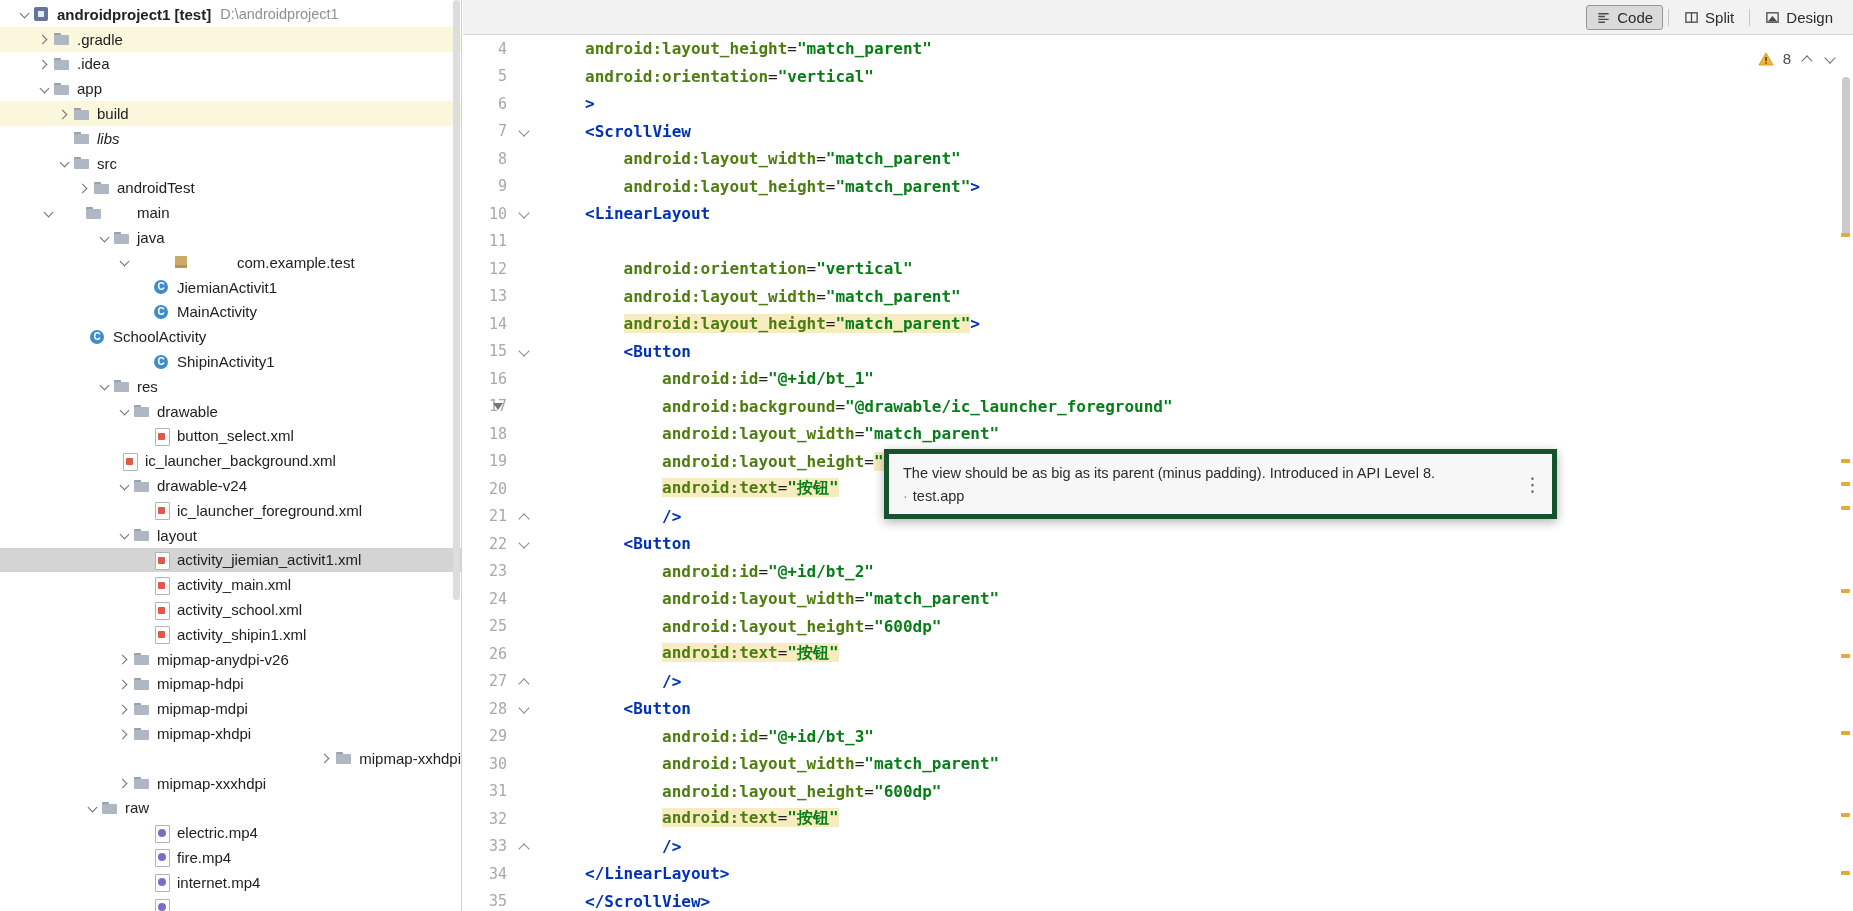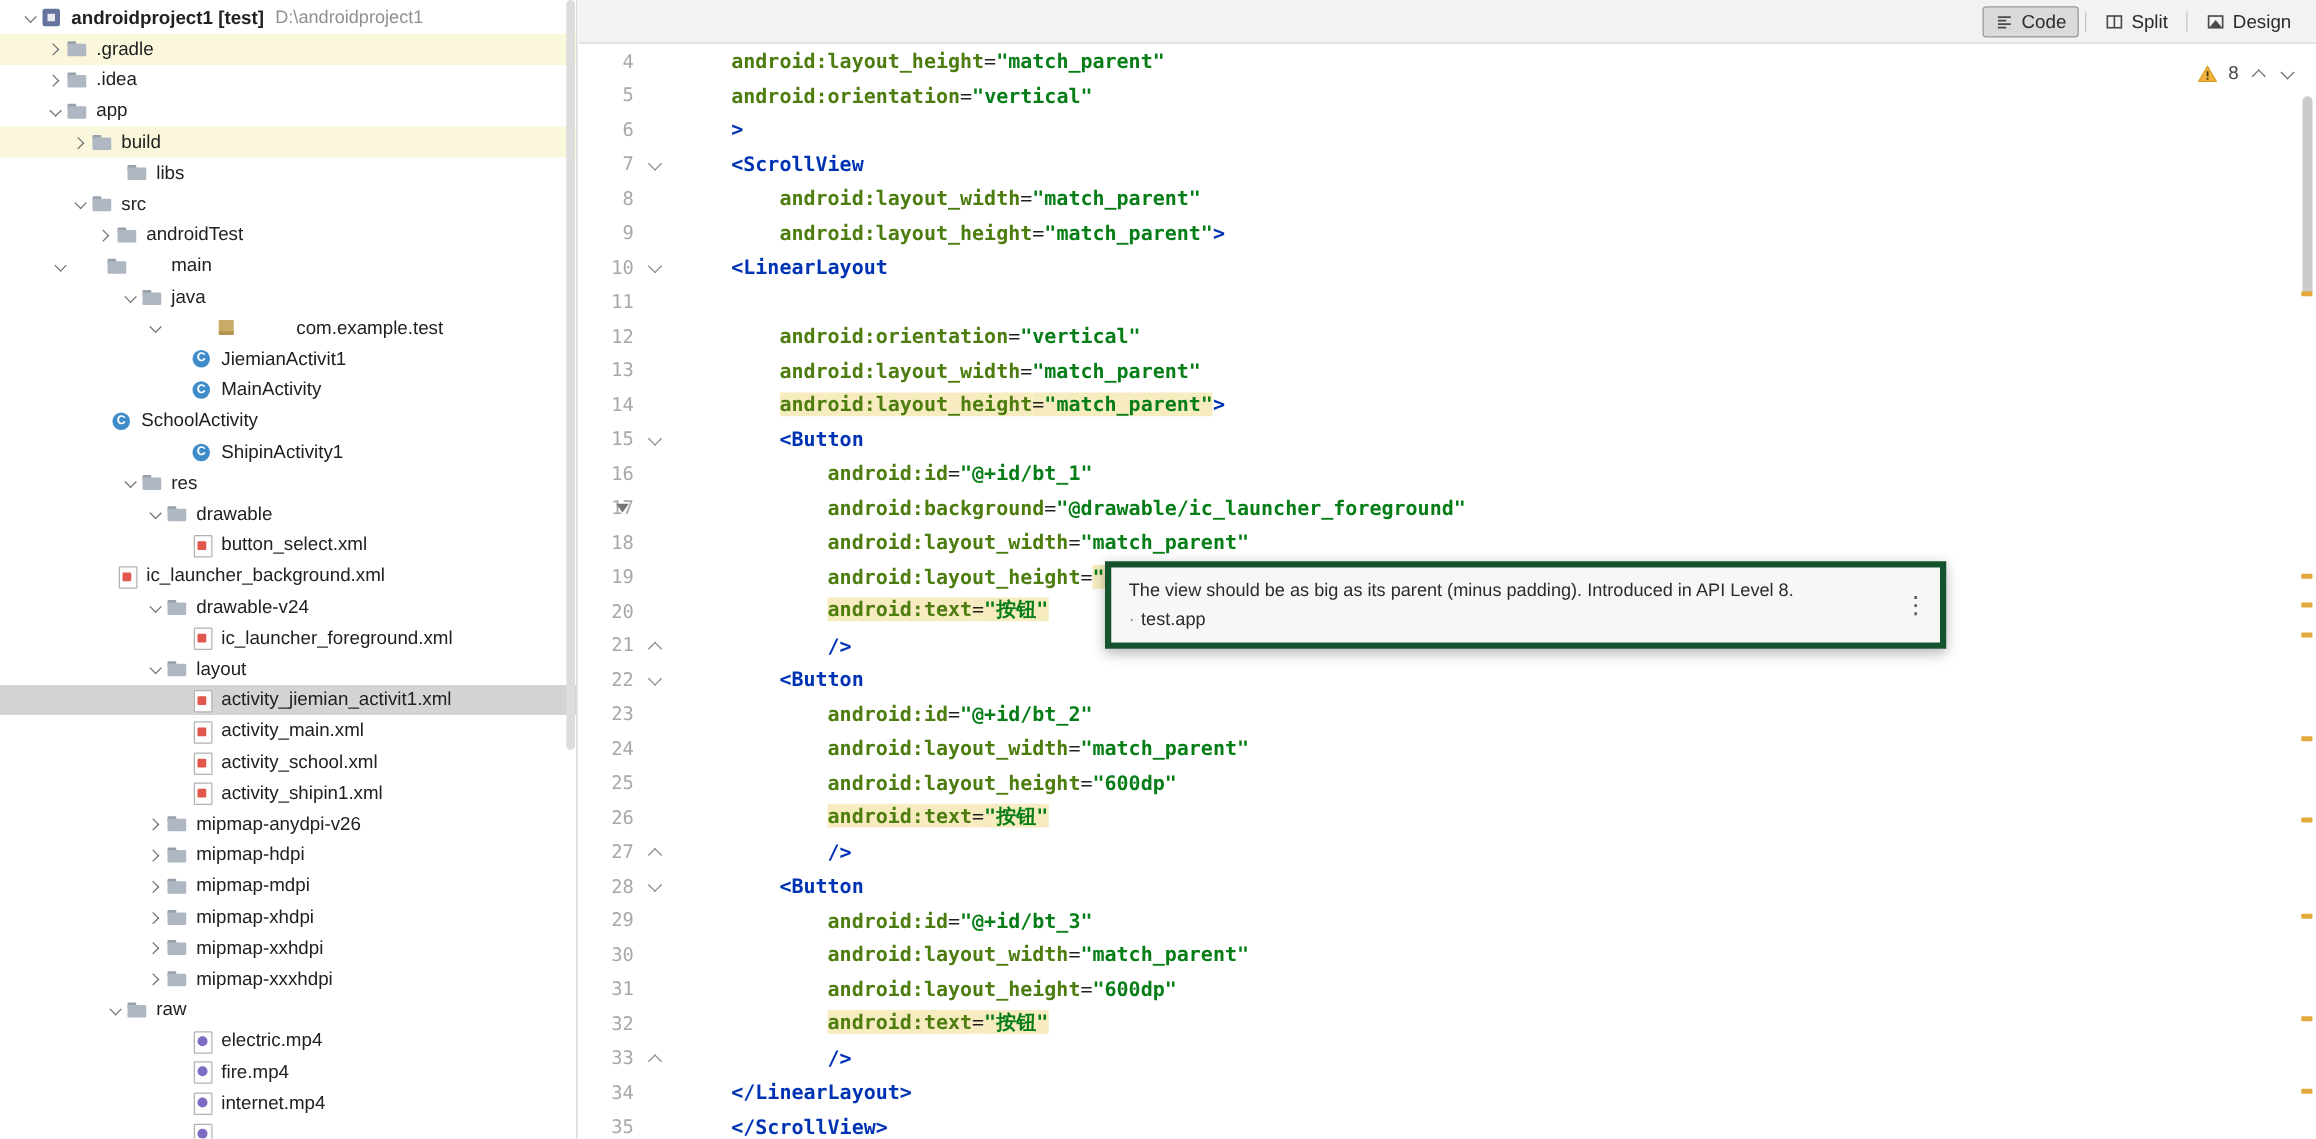--- a/index.html
+++ b/index.html
@@ -127,21 +127,21 @@
       <div class="trow" style="padding-left: 36px;">
         <span class="chev d"></span>
         <span class="ticon folder"></span>
         <span class="tlabel">app</span>
       </div>
       <div class="trow gen" style="padding-left: 56px;">
         <span class="chev r"></span>
         <span class="ticon folder"></span>
         <span class="tlabel">build</span>
       </div>
-      <div class="trow" style="padding-left: 84px;">
+      <div class="trow" style="padding-left: 56px; font-style: italic;">
         <span class="chev none"></span>
         <span class="ticon folder"></span>
         <span class="tlabel">libs</span>
       </div>
       <div class="trow" style="padding-left: 56px;">
         <span class="chev d"></span>
         <span class="ticon folder"></span>
         <span class="tlabel">src</span>
       </div>
       <div class="trow" style="padding-left: 76px;">
@@ -192,21 +192,21 @@
       <div class="trow" style="padding-left: 116px;">
         <span class="chev d"></span>
         <span class="ticon folder"></span>
         <span class="tlabel">drawable</span>
       </div>
       <div class="trow" style="padding-left: 136px;">
         <span class="chev none"></span>
         <span class="ticon xml"></span>
         <span class="tlabel">button_select.xml</span>
       </div>
-      <div class="trow" style="padding-left: 76px;">
+      <div class="trow" style="padding-left: 104px;">
         <span class="chev none"></span>
         <span class="ticon xml"></span>
         <span class="tlabel">ic_launcher_background.xml</span>
       </div>
       <div class="trow" style="padding-left: 116px;">
         <span class="chev d"></span>
         <span class="ticon folder"></span>
         <span class="tlabel">drawable-v24</span>
       </div>
       <div class="trow" style="padding-left: 136px;">
@@ -252,21 +252,21 @@
       <div class="trow" style="padding-left: 116px;">
         <span class="chev r"></span>
         <span class="ticon folder"></span>
         <span class="tlabel">mipmap-mdpi</span>
       </div>
       <div class="trow" style="padding-left: 116px;">
         <span class="chev r"></span>
         <span class="ticon folder"></span>
         <span class="tlabel">mipmap-xhdpi</span>
       </div>
-      <div class="trow" style="padding-left: 116px;">
+      <div class="trow" style="padding-left: 116px; justify-content: flex-end;">
         <span class="chev r"></span>
         <span class="ticon folder"></span>
         <span class="tlabel">mipmap-xxhdpi</span>
       </div>
       <div class="trow" style="padding-left: 116px;">
         <span class="chev r"></span>
         <span class="ticon folder"></span>
         <span class="tlabel">mipmap-xxxhdpi</span>
       </div>
       <div class="trow" style="padding-left: 84px;">

